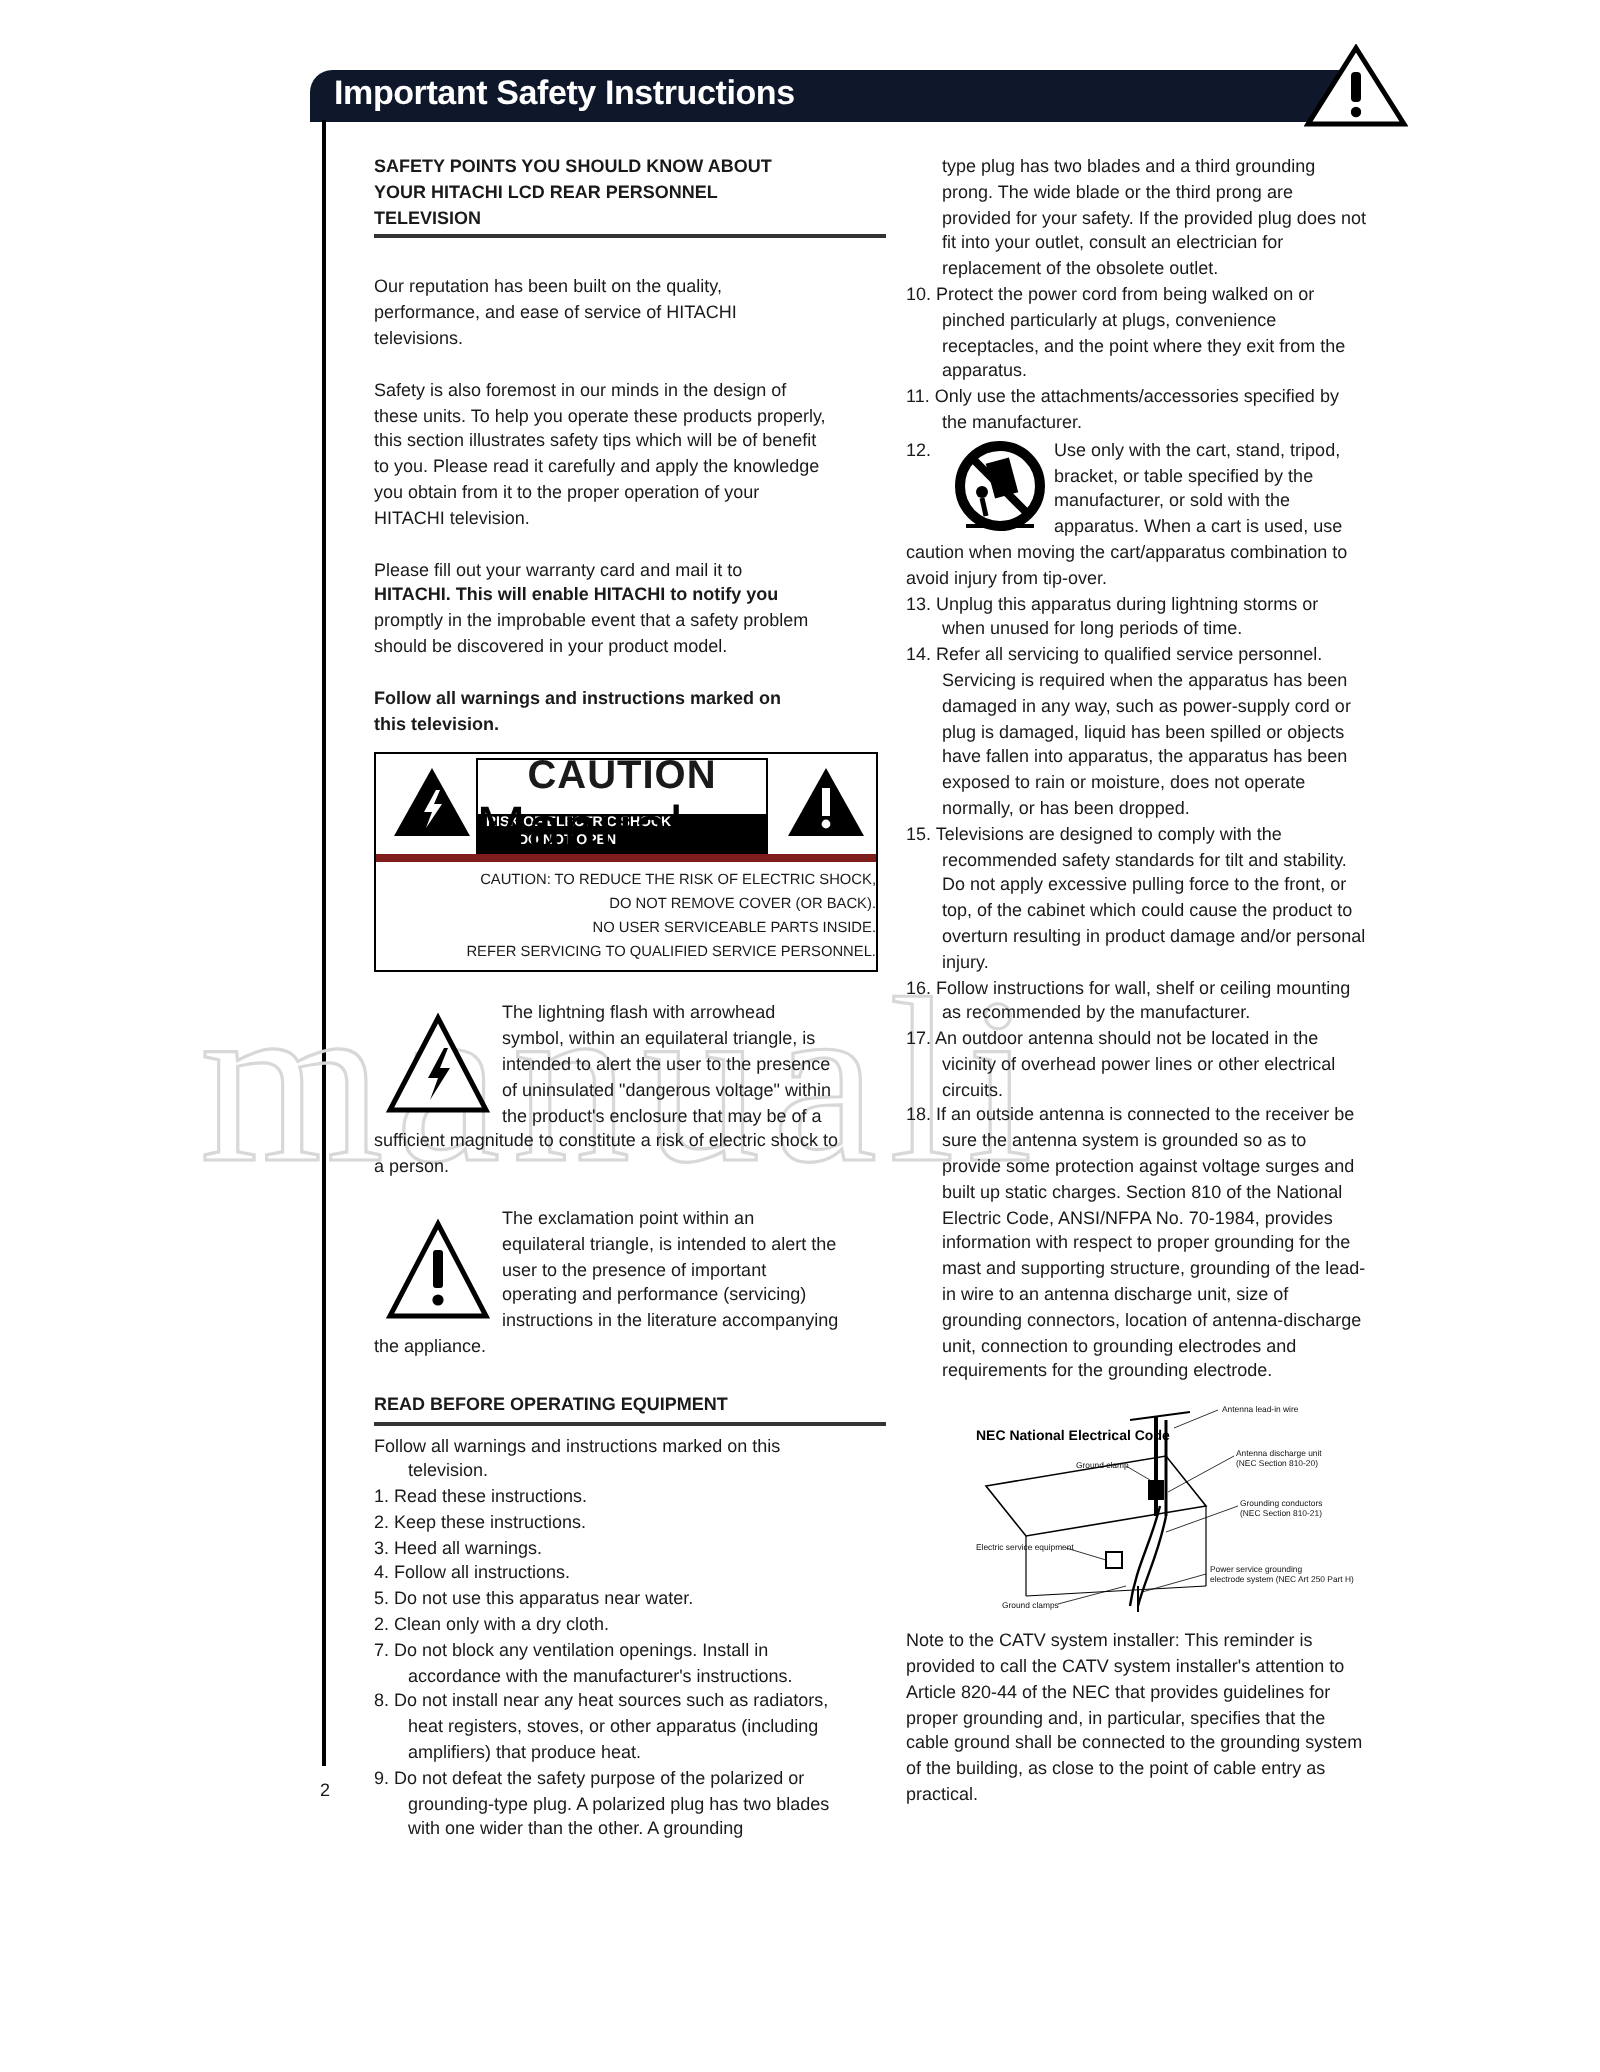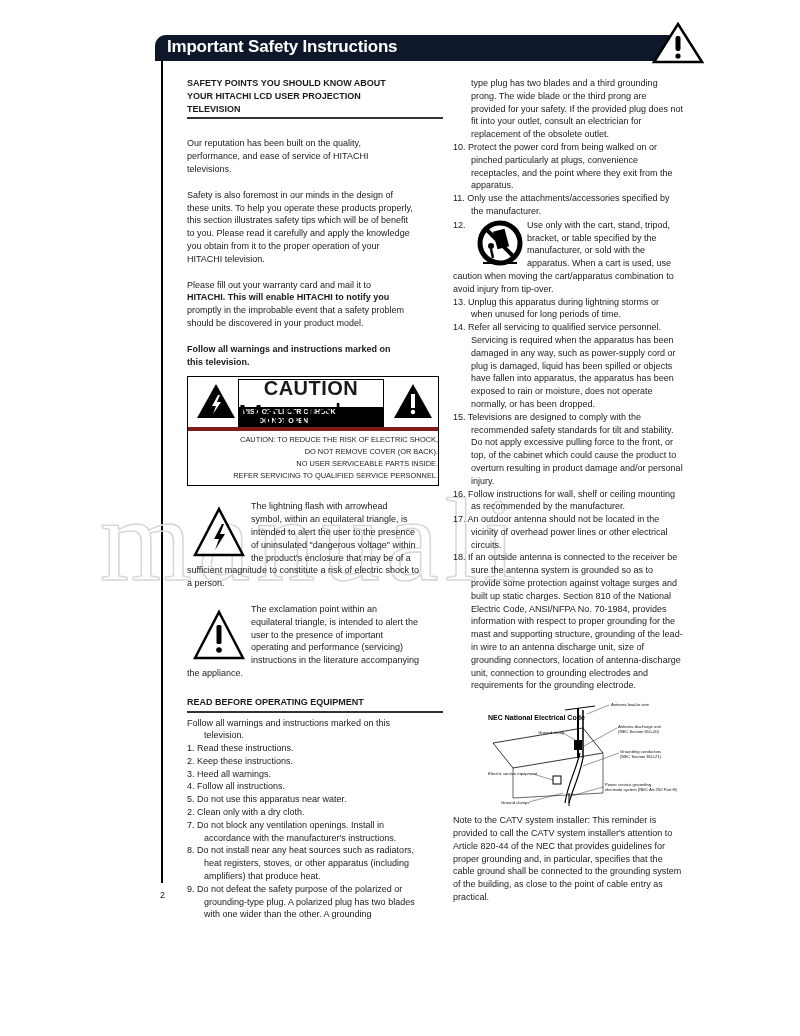--- a/index.html
+++ b/index.html
@@ -57,21 +57,21 @@
 <div class="left-rule"></div>
 <div class="page-num">2</div>
 
 <svg class="watermark" viewBox="0 0 700 95">
   <text x="0" y="88" font-family="Liberation Serif, serif" font-size="118" fill="none" stroke="#d8d8d8" stroke-width="1.6" letter-spacing="6">manuali</text>
 </svg>
 
 <div class="col col-left">
   <div class="h-caps">
     <div>SAFETY POINTS YOU SHOULD KNOW ABOUT</div>
-    <div>YOUR HITACHI LCD USER PROJECTION</div>
+    <div>YOUR HITACHI LCD REAR PERSONNEL</div>
     <div>TELEVISION</div>
   </div>
   <div class="rule"></div>
   <div style="height:18px"></div>
   <p class="p" style="width:210px">Our reputation has been built on the quality, performance, and ease of service of HITACHI televisions.</p>
   <div class="gap"></div>
   <p class="p" style="width:228px">Safety is also foremost in our minds in the design of these units. To help you operate these products properly, this section illustrates safety tips which will be of benefit to you. Please read it carefully and apply the knowledge you obtain from it to the proper operation of your HITACHI television.</p>
   <div class="gap"></div>
   <p class="p">
     <span>Please fill out your warranty card and mail it to</span><br>

